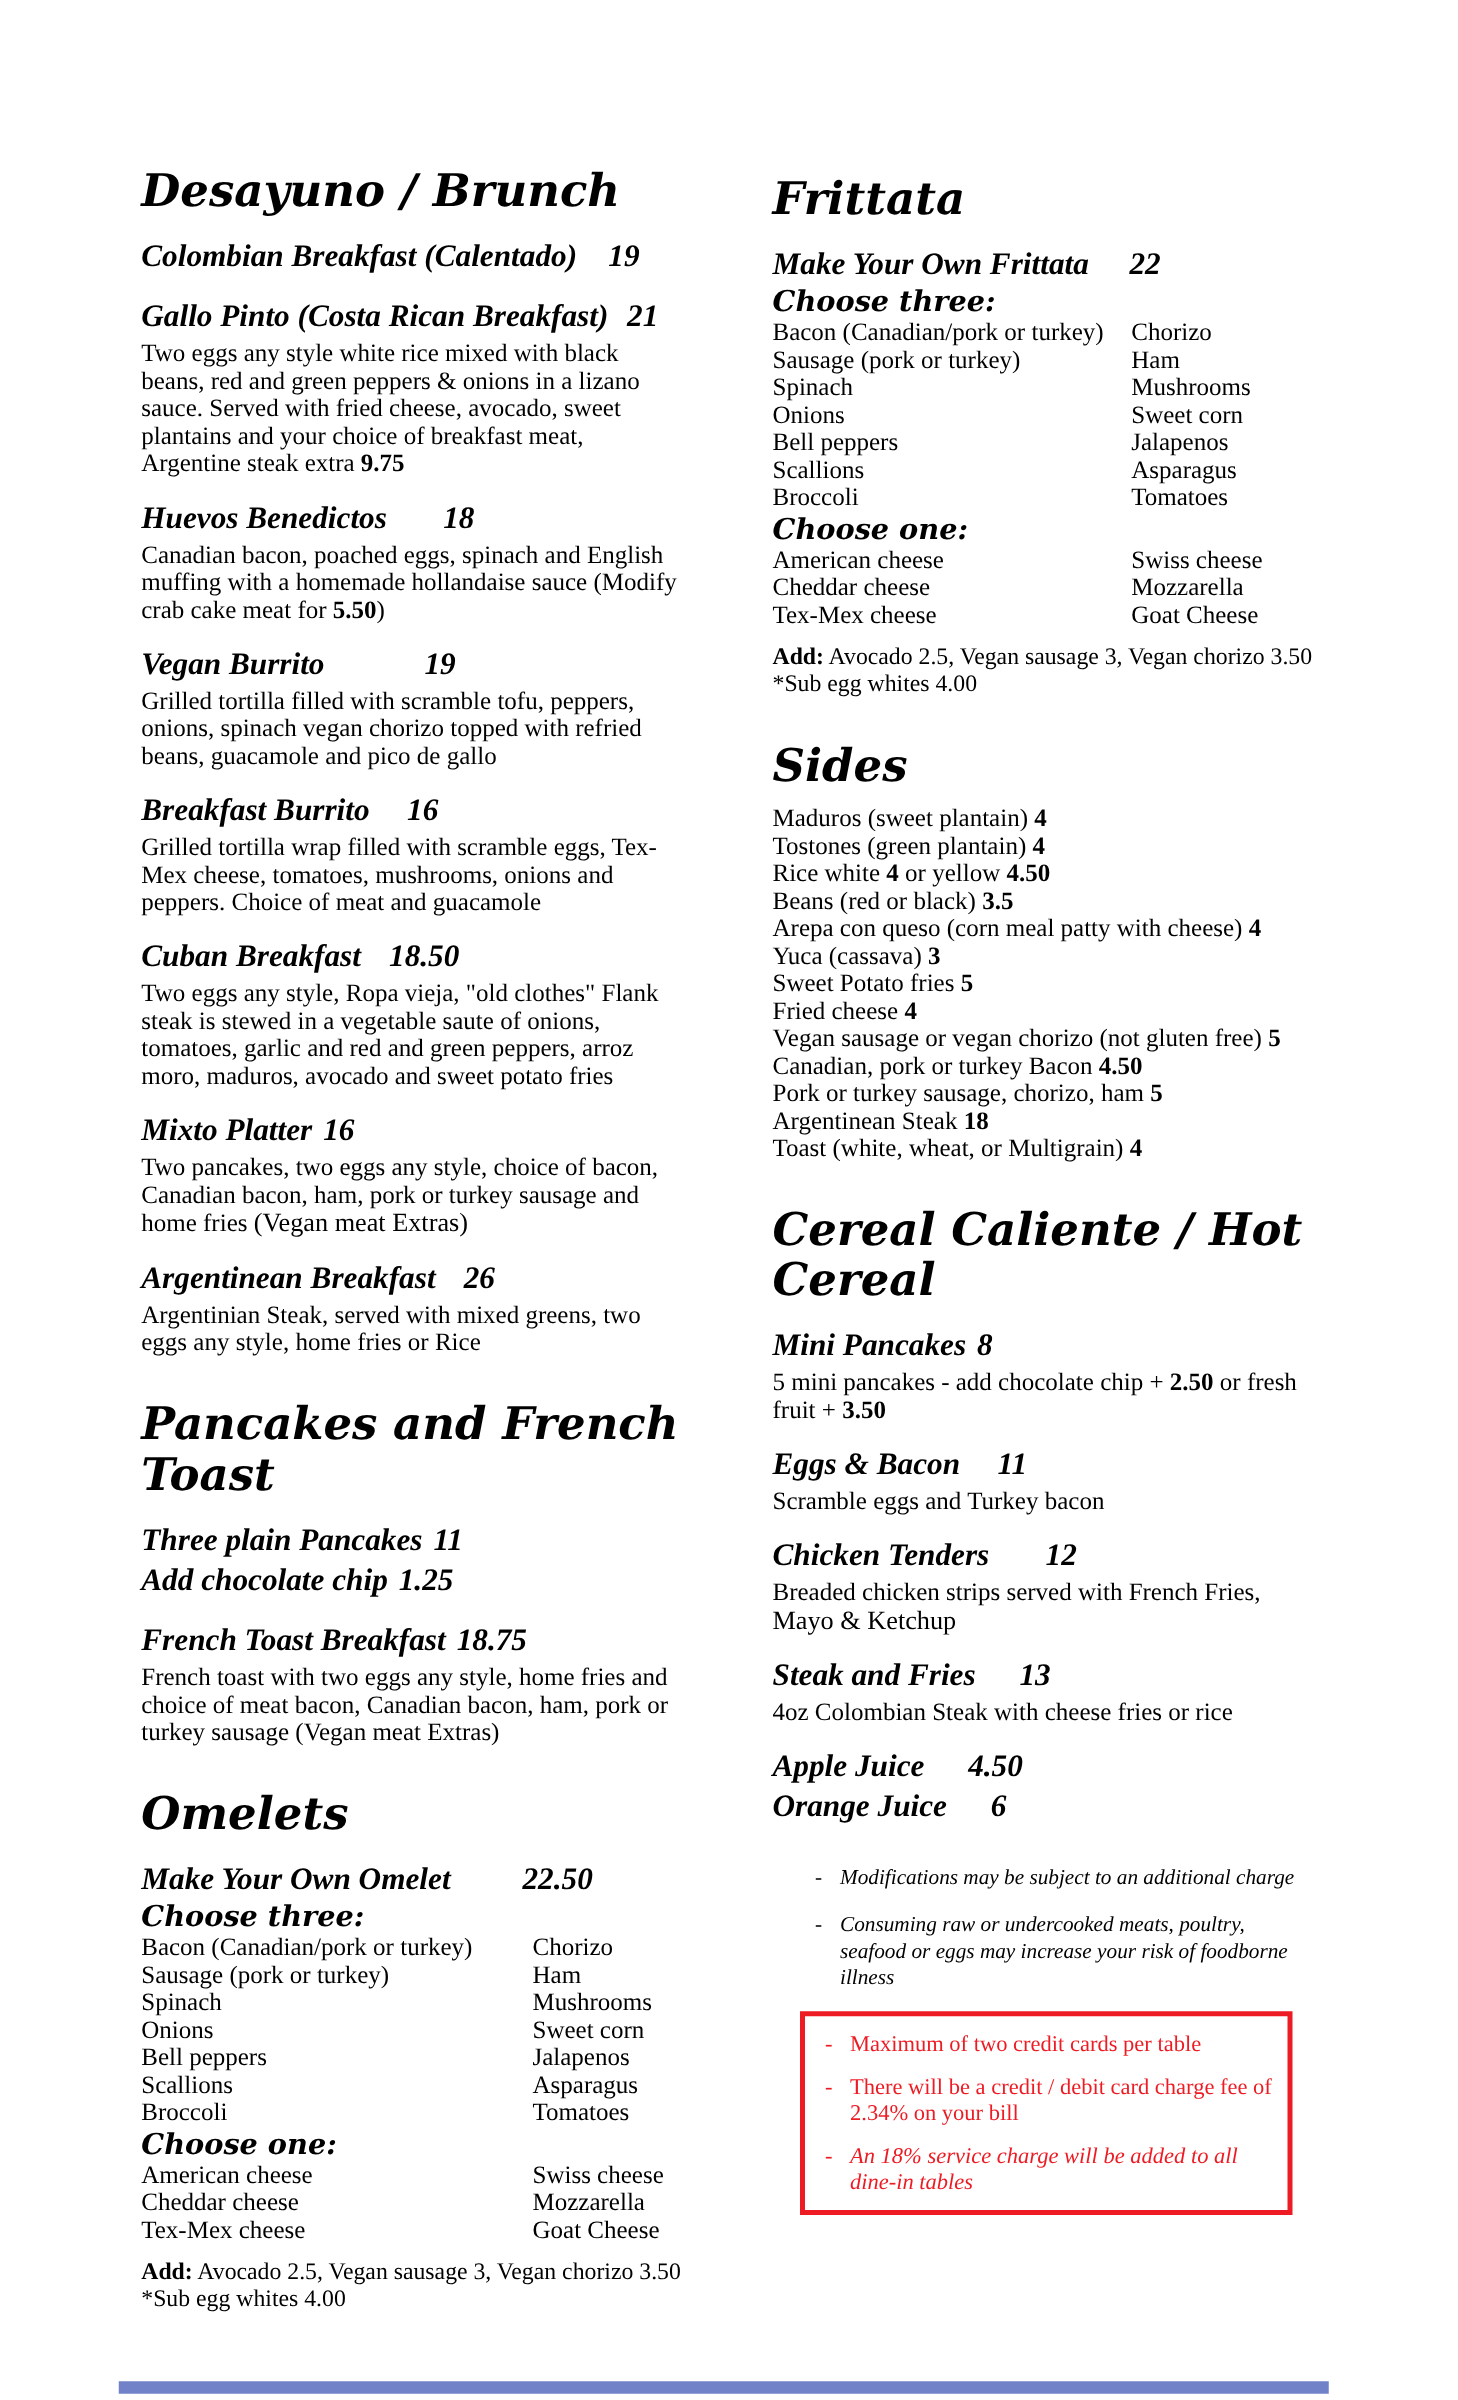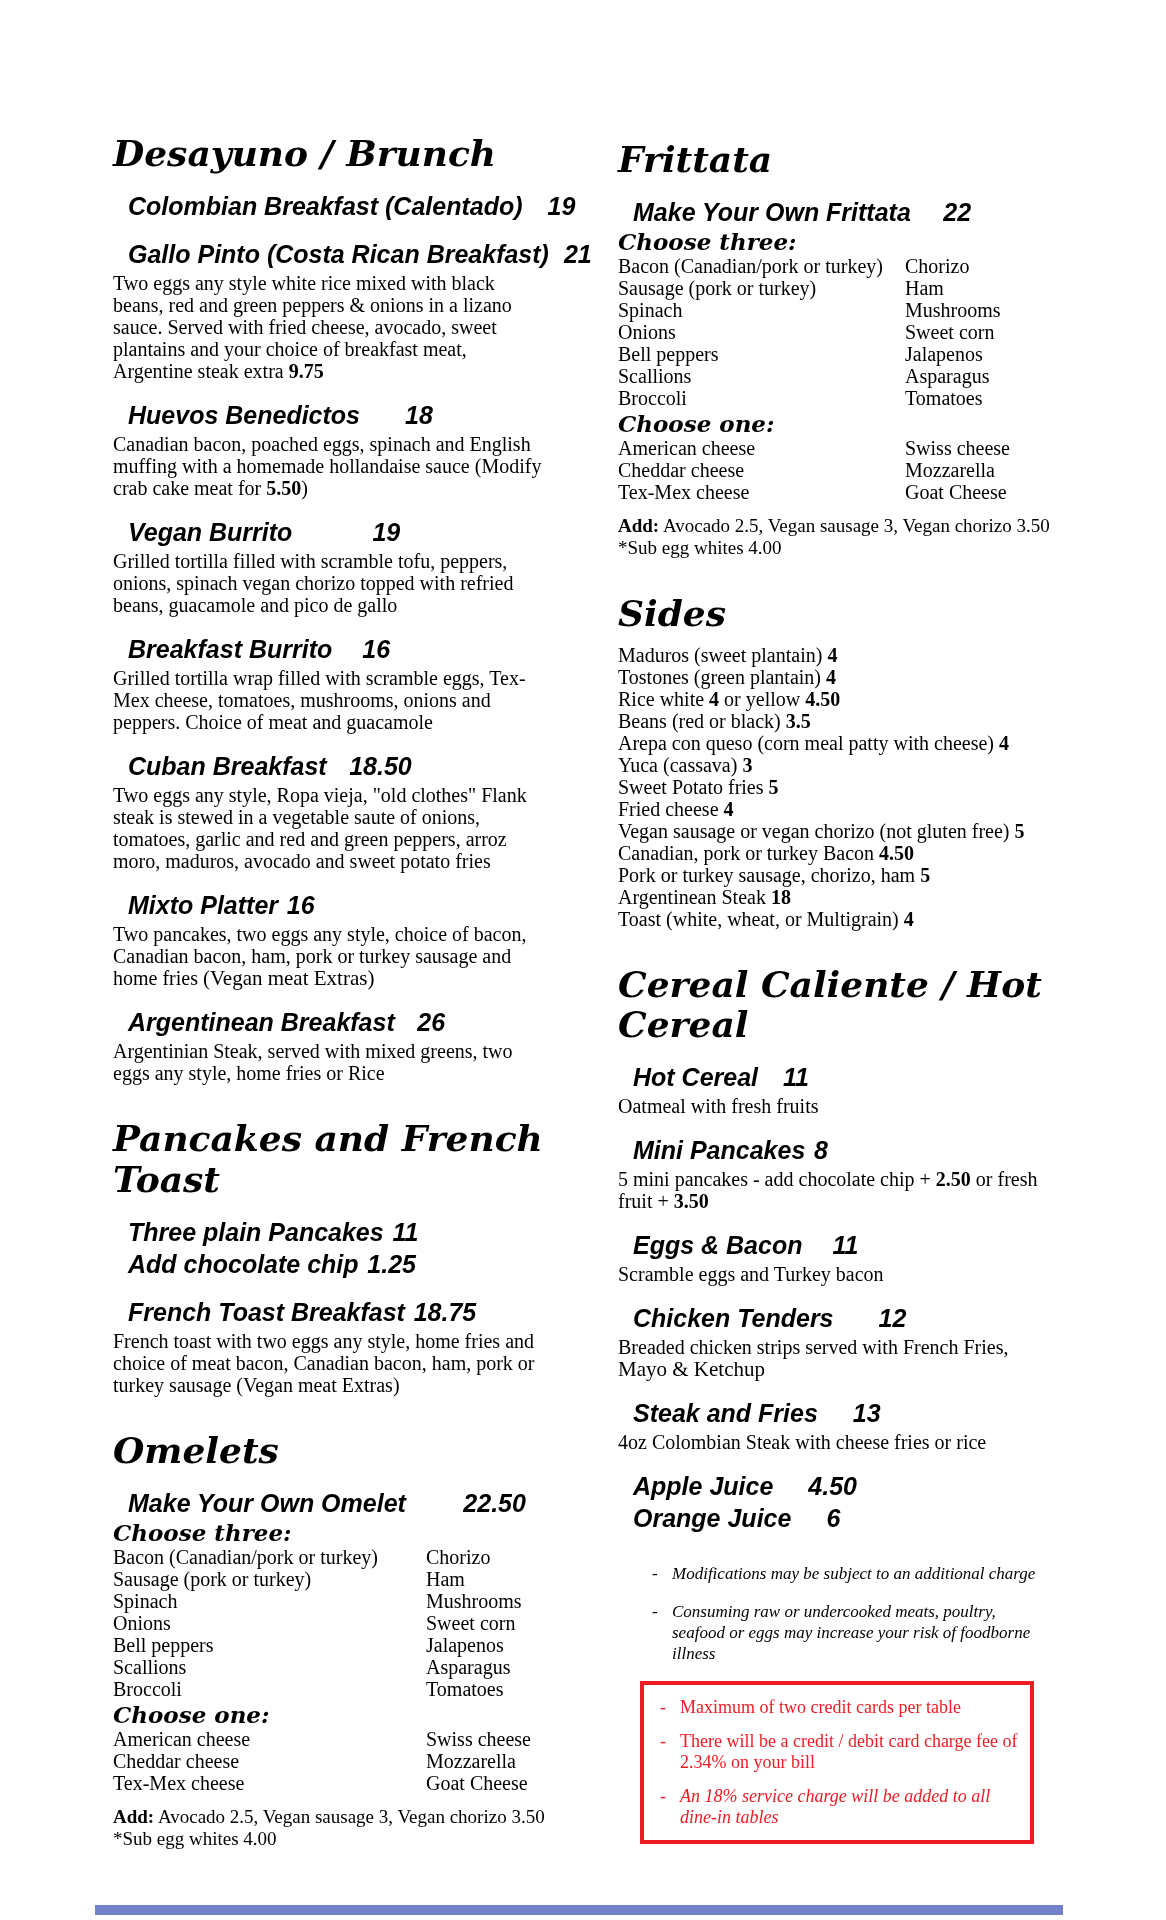--- a/index.html
+++ b/index.html
@@ -9,22 +9,22 @@
   .col-left{left:113px;width:436px;--c2:313px;}
   .col-right{left:618px;top:139px;width:447px;--c2:287px;}
 
   .h1{font-family:"DejaVu Serif",serif;font-style:italic;font-weight:bold;
       font-size:36px;line-height:1.12;margin:34px 0 10px 0;}
   .h1:first-child{margin-top:0;}
 
   .item{margin-top:18px;}
   .titleline{margin-top:18px;}
   .titleline.tight{margin-top:2px;}
-  .title-line,.titleline{font-family:Liberation Sans, sans-serif;font-style:italic;
-      font-weight:bold;font-size:25px;line-height:1.2;white-space:nowrap;margin-left:15px;}
+  .title-line,.titleline{font-family:Liberation Serif, serif;font-style:italic;
+      font-weight:bold;font-size:25px;line-height:1.2;white-space:nowrap;}
   .desc{font-size:20px;line-height:22px;margin-top:3px;}
   .sub{font-family:"DejaVu Serif",serif;font-style:italic;font-weight:bold;
        font-size:23px;line-height:26px;margin-top:2px;}
   .cols2{display:grid;grid-template-columns:var(--c2) 1fr;font-size:20px;line-height:22px;}
   .para{font-size:19px;line-height:22px;margin-top:12px;}
   .list{font-size:20px;line-height:22px;margin-top:2px;}
   .b{font-weight:bold;}
   .sm{font-size:21px;}
 
   .notes{margin:30px 0 0 34px;width:384px;font-style:italic;font-size:17px;line-height:21px;}
@@ -161,24 +161,20 @@
         <div><span>Sweet Potato fries </span><span class="b ">5</span></div>
         <div><span>Fried cheese </span><span class="b ">4</span></div>
         <div><span>Vegan sausage or vegan chorizo (not gluten free) </span><span class="b ">5</span></div>
         <div><span>Canadian, pork or turkey Bacon </span><span class="b ">4.50</span></div>
         <div><span>Pork or turkey sausage, chorizo, ham </span><span class="b ">5</span></div>
         <div><span>Argentinean Steak </span><span class="b ">18</span></div>
         <div><span>Toast (white, wheat, or Multigrain) </span><span class="b ">4</span></div>
       </div>
       <div class="h1">Cereal Caliente / Hot Cereal</div>
       <div class="item">
-        <div class="title-line"><span>Hot Cereal</span><span style="margin-left: 1em;">11</span></div>
-        <div class="desc"><span>Oatmeal with fresh fruits</span></div>
-      </div>
-      <div class="item">
         <div class="title-line"><span>Mini Pancakes</span><span style="margin-left: 0.35em;">8</span></div>
         <div class="desc"><span>5 mini pancakes - add chocolate chip + </span><span class="b ">2.50</span><span> or fresh fruit + </span><span class="b ">3.50</span></div>
       </div>
       <div class="item">
         <div class="title-line"><span>Eggs &amp; Bacon</span><span style="margin-left: 1.2em;">11</span></div>
         <div class="desc"><span>Scramble eggs and Turkey bacon</span></div>
       </div>
       <div class="item">
         <div class="title-line"><span>Chicken Tenders</span><span style="margin-left: 1.8em;">12</span></div>
         <div class="desc"><span>Breaded chicken strips served with French Fries,</span><br><span class="sm">Mayo &amp; Ketchup</span></div>

